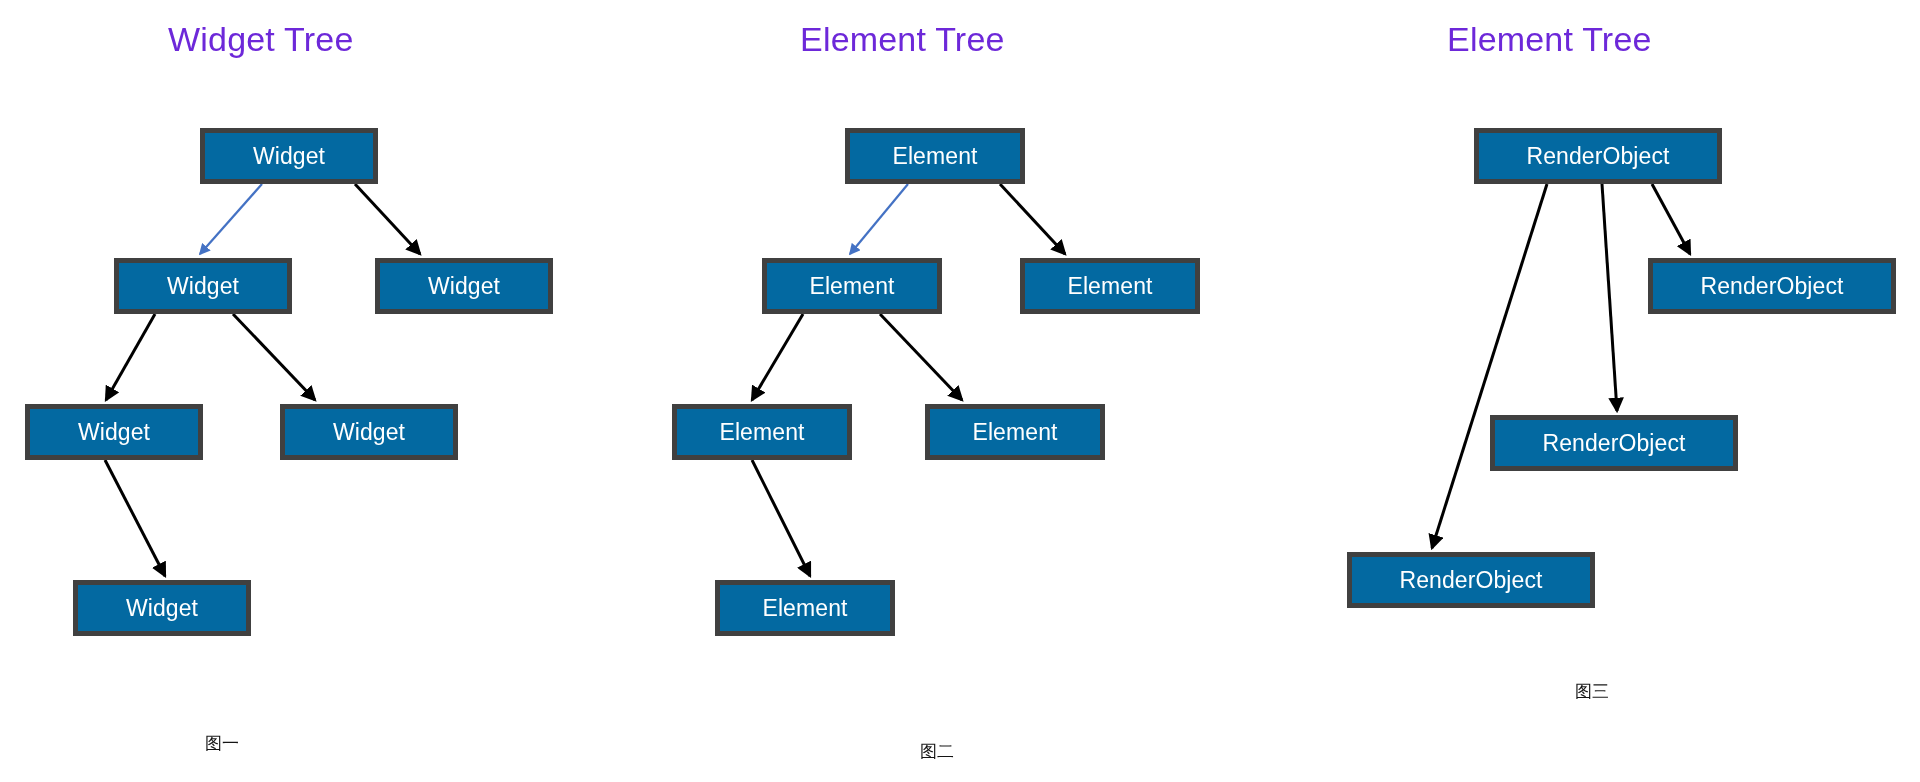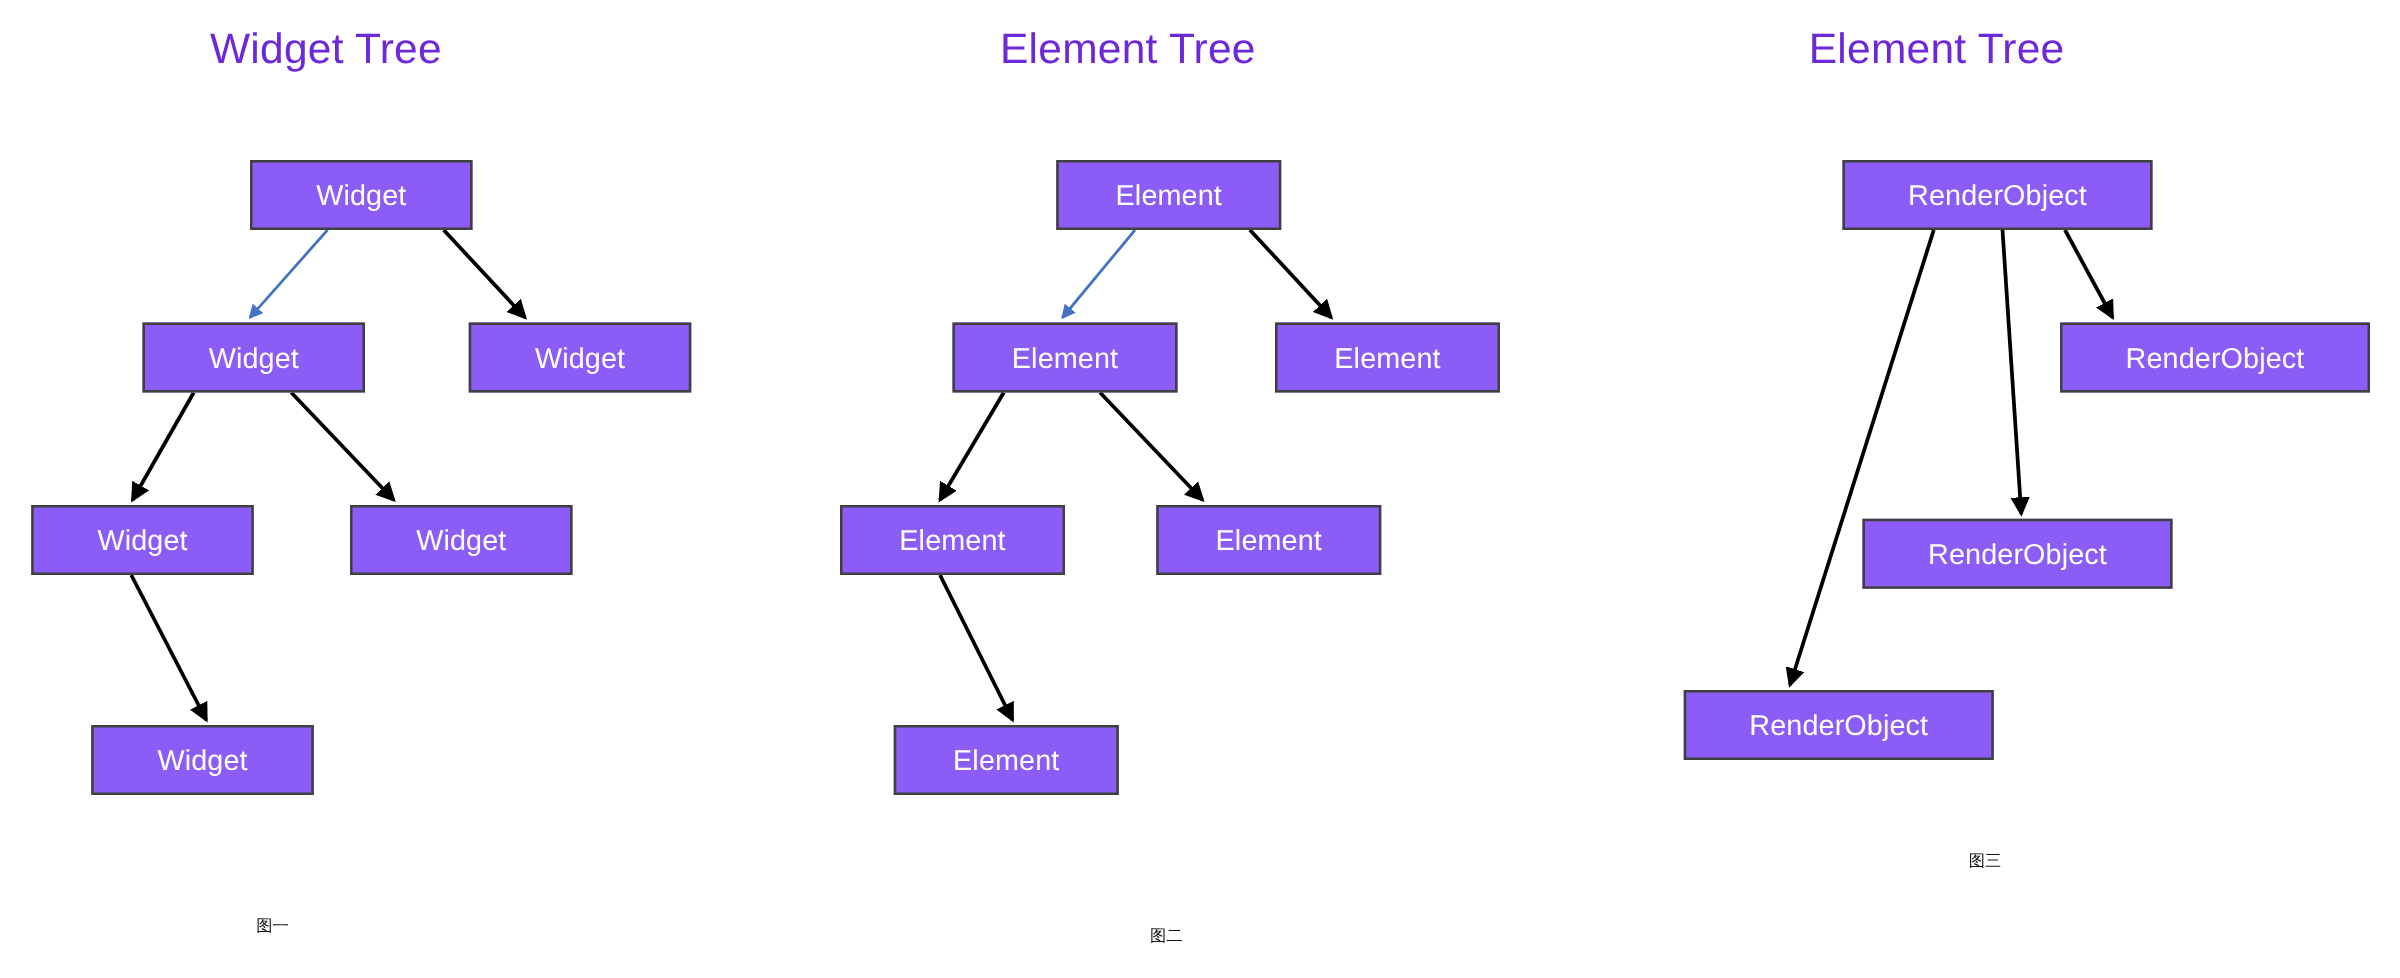--- a/index.html
+++ b/index.html
@@ -19,34 +19,34 @@
     position: absolute;
     font-size: 34px;
     color: #6d28d9;
     font-weight: 400;
     white-space: nowrap;
     letter-spacing: 0.2px;
   }
   .node-box {
     position: absolute;
     box-sizing: border-box;
-    background: #8b5cf6;
-    border: 2px solid #404040;
+    background: #0369a1;
+    border: 5px solid #404040;
     color: #ffffff;
     display: flex;
     align-items: center;
     justify-content: center;
     font-size: 23px;
     font-weight: 400;
     white-space: nowrap;
     letter-spacing: 0.1px;
   }
   .fig-caption {
     position: absolute;
-    font-size: 13px;
+    font-size: 17px;
     color: #141414;
     white-space: nowrap;
     font-family: Liberation Serif, serif;
   }
   .watermark {
     position: absolute;
     font-size: 28px;
     color: #d8d8d8;
     white-space: nowrap;
     letter-spacing: 1px;

